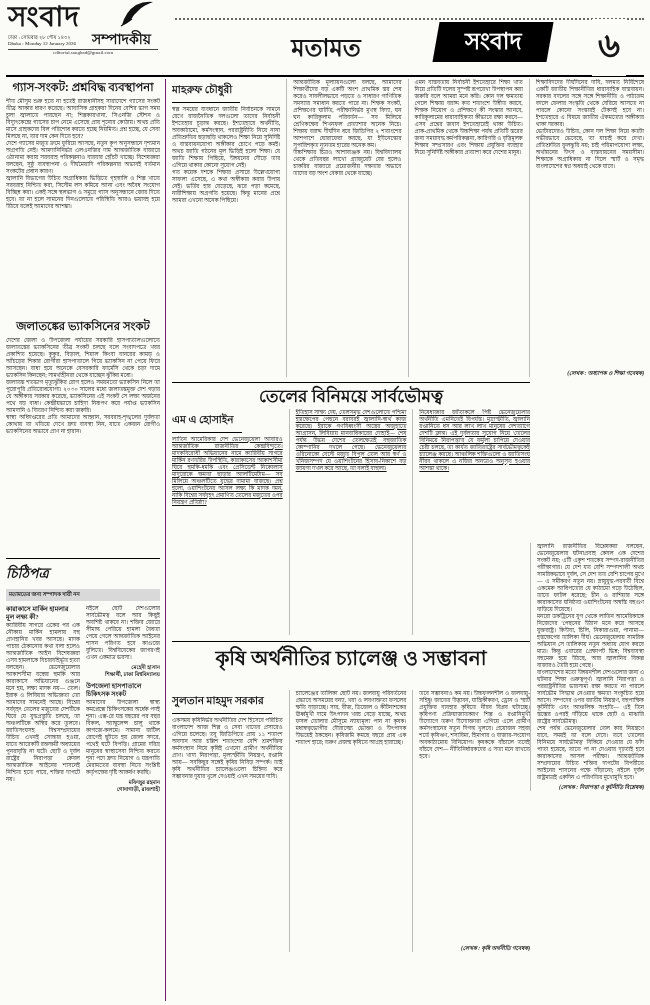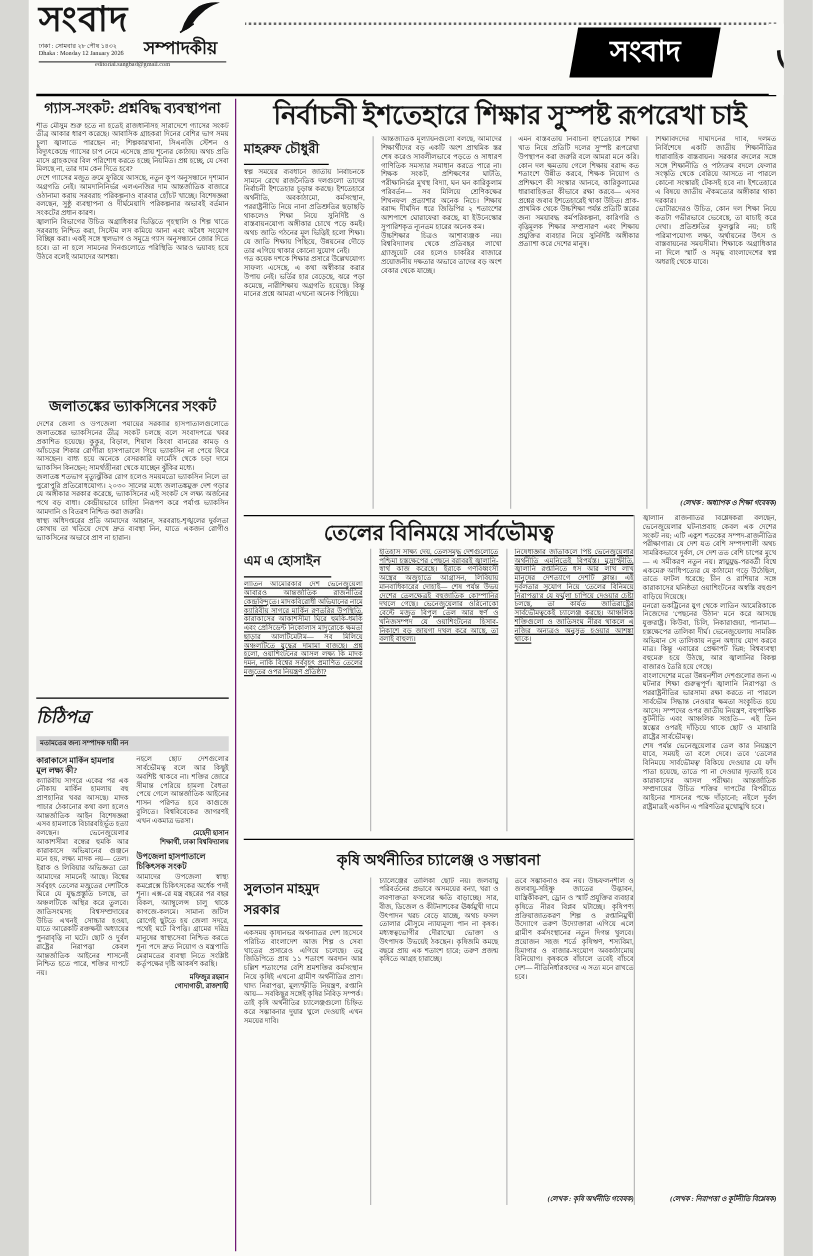--- a/index.html
+++ b/index.html
@@ -1,16 +1,16 @@
 <!DOCTYPE html>
 <html><head>
 <meta charset="utf-8">
 <style>
   html,body{margin:0;padding:0;background:#d8d8d4;}
-  .page{position:relative;width:604px;height:1005px;margin:0 auto;background:#fbfbf8;color:#161616;
+  .page{position:relative;width:650px;height:1005px;margin:0 auto;background:#fbfbf8;color:#161616;
         font-family:"Liberation Serif","DejaVu Serif",serif;box-sizing:border-box;padding:3px 6px;overflow:hidden;}
 
   
   header{position:relative;height:72px;border-bottom:2px solid #000;}
   .dotted{position:absolute;left:150px;right:0;top:15px;border-top:2px dotted #666;z-index:0;}
   .masthead{position:absolute;left:2px;top:0;width:165px;z-index:1;background:#fbfbf8;}
   .masthead-logo{font-size:28px;line-height:28px;font-weight:bold;letter-spacing:1px;display:inline-block;}
   .quill{position:absolute;left:112px;top:-2px;}
   .mast-row{display:flex;align-items:flex-end;gap:4px;margin-top:1px;}
   .datelines{font-size:5px;line-height:6px;width:80px;}
@@ -35,32 +35,32 @@
 
   .letters-head{font-size:14px;font-weight:bold;border-top:1px solid #000;padding-top:3px;margin-top:5px;font-style:italic;}
   .disclaimer{background:#d9d9d9;font-size:5.5px;font-weight:bold;padding:2px 3px;margin:3px 0 4px;}
   .letters-cols{display:flex;gap:6px;height:352px;overflow:hidden;}
   .lcol{flex:1;min-width:0;overflow:hidden;}
   .ltitle{font-weight:bold;font-size:6.4px;line-height:7.6px;margin-bottom:2px;white-space:pre-line;}
   .lsig{text-align:right;font-weight:bold;font-size:5.4px;line-height:6.5px;margin:3px 0 5px;white-space:pre-line;}
 
   .headline-xl{font-size:21px;font-weight:bold;text-align:center;line-height:25px;margin:1px 0 4px;}
   .headline-lg{font-size:17px;font-weight:bold;text-align:center;line-height:21px;margin:3px 0 2px;}
-  .headline-lg2{font-size:12px;font-weight:bold;text-align:center;line-height:24px;margin:4px 0 2px;}
+  .headline-lg2{font-size:20px;font-weight:bold;text-align:center;line-height:24px;margin:4px 0 20px;}
   .byline{display:inline-block;font-size:10.5px;font-weight:bold;border-bottom:1px solid #000;padding:1px 8px 3px 0;margin-bottom:3px;}
   .cols{display:flex;}
   .col{flex:1;min-width:0;padding:0 6px;border-left:1px solid #bbb;overflow:hidden;}
   .cols .col:first-child{border-left:none;padding-left:0;}
   .cols .col:last-child{padding-right:0;}
   .col-flex{display:flex;flex-direction:column;}
   .fill{flex:1;overflow:hidden;}
   .sig{text-align:right;font-style:italic;font-weight:bold;font-size:5.6px;line-height:7px;margin-top:3px;flex:none;}
 
   .edu-cols{height:298px;}
-  .lower{display:flex;margin-top:5px;}
+  .lower{display:flex;margin-top:5px;align-items:center;}
   .lower-left{flex:1;min-width:0;border-top:1.5px solid #000;}
   .oil-cols{height:226px;text-decoration:underline;}
   .agri-sect{border-top:1.5px solid #000;margin-top:6px;}
   .agri-cols{height:262px;}
   .right-long{width:114px;flex:none;border-left:1px solid #bbb;padding-left:6px;box-sizing:border-box;
               display:flex;flex-direction:column;}
 </style>
 </head>
 <body>
 
@@ -80,20 +80,21 @@
       <div class="mast-row">
         <div class="datelines">
           <div>ঢাকা : সোমবার ২৮ পৌষ ১৪৩২</div>
           <div>Dhaka : Monday 12 January 2026</div>
         </div>
         <div class="edition">সম্পাদকীয়</div>
       </div>
       <div class="email-line">editorial.sangbad@gmail.com</div>
     </div>
 
+    <div class="opinion">মতামত</div>
 
     <div class="brand-box">
       <span>সংবাদ</span>
     </div>
 
     <div class="page-num">৬</div>
   </header>
 
   <div class="content">
 
@@ -126,21 +127,20 @@
           <div class="body-sm">আমাদের উপজেলা স্বাস্থ্য কমপ্লেক্সে চিকিৎসকের অর্ধেক পদই শূন্য। এক্স-রে যন্ত্র বছরের পর বছর বিকল, অ্যাম্বুলেন্স চালু থাকে কাগজে-কলমে। সামান্য জটিল রোগেই ছুটতে হয় জেলা সদরে, পথেই ঘটে বিপত্তি। গ্রামের দরিদ্র মানুষের স্বাস্থ্যসেবা নিশ্চিত করতে শূন্য পদে দ্রুত নিয়োগ ও যন্ত্রপাতি মেরামতের ব্যবস্থা নিতে সংশ্লিষ্ট কর্তৃপক্ষের দৃষ্টি আকর্ষণ করছি।</div>
           <div class="lsig">মফিজুর রহমান
 গোদাগাড়ী, রাজশাহী</div>
         </div>
       </div>
     </aside>
 
     <main>
 
       <article>
-        <div class="headline-xl">নির্বাচনী ইশতেহারে শিক্ষার সুস্পষ্ট রূপরেখা চাই</div>
         <div class="cols edu-cols">
           <div class="col">
             <span class="byline">মাহরুফ চৌধুরী</span>
             <div class="body-sm" style="height:258px">স্বল্প সময়ের ব্যবধানে জাতীয় নির্বাচনকে সামনে রেখে রাজনৈতিক দলগুলো তাদের নির্বাচনী ইশতেহার চূড়ান্ত করছে। ইশতেহারে অর্থনীতি, অবকাঠামো, কর্মসংস্থান, পররাষ্ট্রনীতি নিয়ে নানা প্রতিশ্রুতির ছড়াছড়ি থাকলেও শিক্ষা নিয়ে সুনির্দিষ্ট ও বাস্তবায়নযোগ্য অঙ্গীকার চোখে পড়ে কমই। অথচ জাতি গঠনের মূল ভিত্তিই হলো শিক্ষা। যে জাতি শিক্ষায় পিছিয়ে, উন্নয়নের দৌড়ে তার এগিয়ে থাকার কোনো সুযোগ নেই।
 গত কয়েক দশকে শিক্ষার প্রসারে উল্লেখযোগ্য সাফল্য এসেছে, এ কথা অস্বীকার করার উপায় নেই। ভর্তির হার বেড়েছে, ঝরে পড়া কমেছে, নারীশিক্ষায় অগ্রগতি হয়েছে। কিন্তু মানের প্রশ্নে আমরা এখনো অনেক পিছিয়ে।</div>
           </div>
           <div class="col body-sm">আন্তর্জাতিক মূল্যায়নগুলো বলছে, আমাদের শিক্ষার্থীদের বড় একটি অংশ প্রাথমিক স্তর শেষ করেও সাবলীলভাবে পড়তে ও সাধারণ গাণিতিক সমস্যার সমাধান করতে পারে না। শিক্ষক সংকট, প্রশিক্ষণের ঘাটতি, পরীক্ষানির্ভর মুখস্থ বিদ্যা, ঘন ঘন কারিকুলাম পরিবর্তন— সব মিলিয়ে শ্রেণিকক্ষের শিখনফল প্রত্যাশার অনেক নিচে। শিক্ষায় বরাদ্দ দীর্ঘদিন ধরে জিডিপির ২ শতাংশের আশপাশে ঘোরাফেরা করছে, যা ইউনেস্কোর সুপারিশকৃত ন্যূনতম হারের অনেক কম।
 উচ্চশিক্ষার চিত্রও আশাব্যঞ্জক নয়। বিশ্ববিদ্যালয় থেকে প্রতিবছর লাখো গ্র্যাজুয়েট বের হলেও চাকরির বাজারে প্রয়োজনীয় দক্ষতার অভাবে তাদের বড় অংশ বেকার থেকে যাচ্ছে।</div>
           <div class="col body-sm">এমন বাস্তবতায় নির্বাচনী ইশতেহারে শিক্ষা খাত নিয়ে প্রতিটি দলের সুস্পষ্ট রূপরেখা উপস্থাপন করা জরুরি বলে আমরা মনে করি। কোন দল ক্ষমতায় গেলে শিক্ষায় বরাদ্দ কত শতাংশে উন্নীত করবে, শিক্ষক নিয়োগ ও প্রশিক্ষণে কী সংস্কার আনবে, কারিকুলামের ধারাবাহিকতা কীভাবে রক্ষা করবে— এসব প্রশ্নের জবাব ইশতেহারেই থাকা উচিত। প্রাক-প্রাথমিক থেকে উচ্চশিক্ষা পর্যন্ত প্রতিটি স্তরের জন্য সময়াবদ্ধ কর্মপরিকল্পনা, কারিগরি ও বৃত্তিমূলক শিক্ষার সম্প্রসারণ এবং শিক্ষায় প্রযুক্তির ব্যবহার নিয়ে সুনির্দিষ্ট অঙ্গীকার প্রত্যাশা করে দেশের মানুষ।</div>
           <div class="col col-flex">

